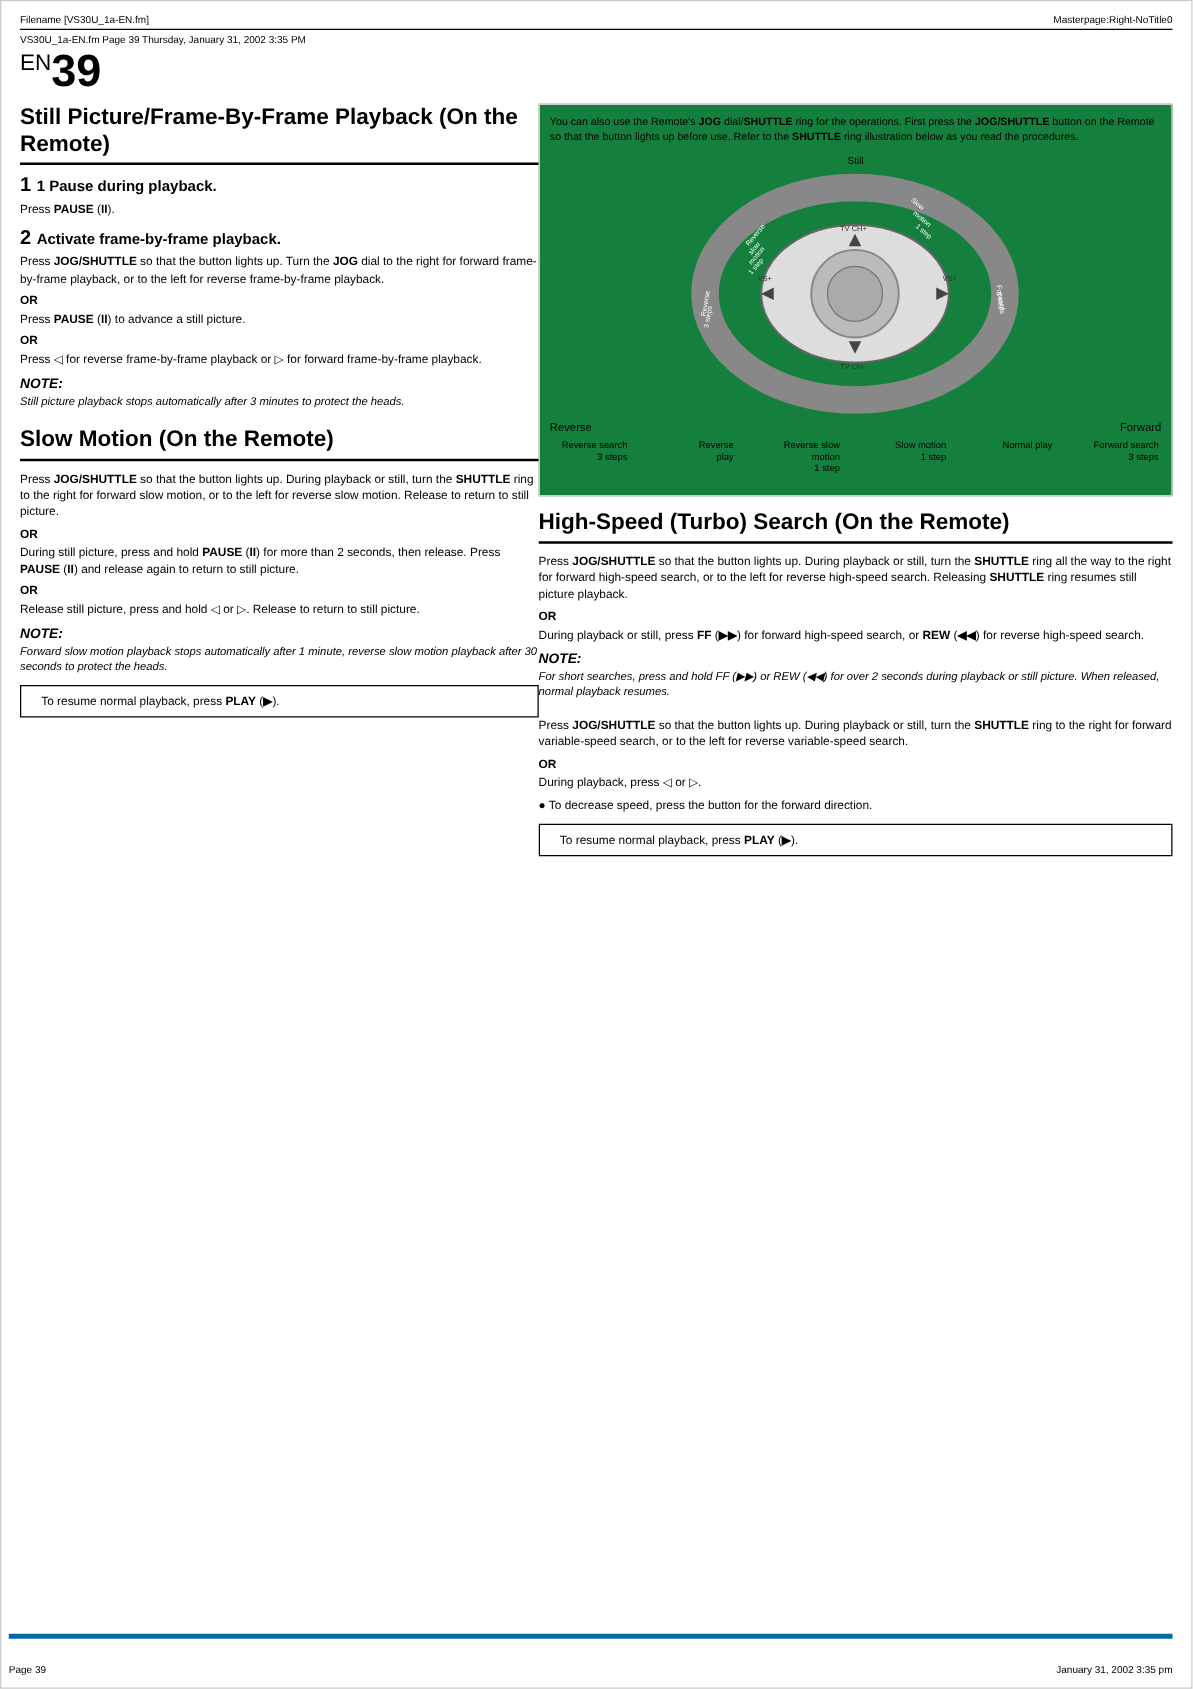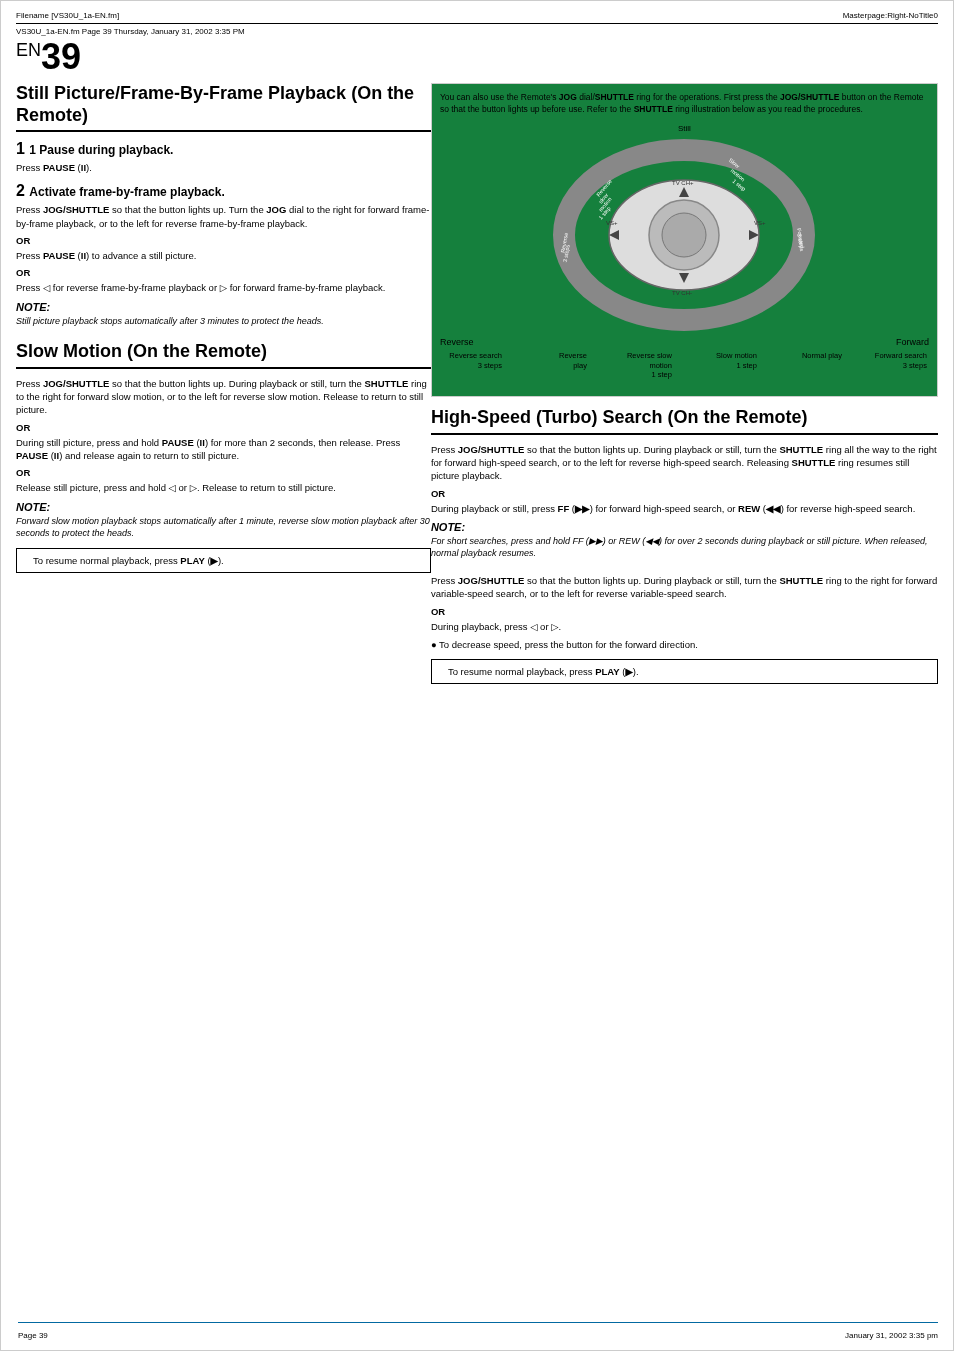--- a/index.html
+++ b/index.html
@@ -136,26 +136,26 @@
     .reverse-forward-labels {
       display: flex;
       justify-content: space-between;
       font-size: 9px;
       margin: 2px 0;
     }
     
     .footer {
       position: absolute;
       bottom: 10px;
-      left: 17px;
+      left: 6px;
       right: 15px;
       display: flex;
       justify-content: space-between;
-      border-top: 1px solid #0369a1;
-      padding-top: 8px;
+      border-top: 4px solid #0369a1;
+      padding-top: 20px;
       font-size: 8px;
     }
     b { font-weight: bold; }
   </style>
 </head>
 <body>
 
 <div class="page">
 
   <div class="top-bar">

